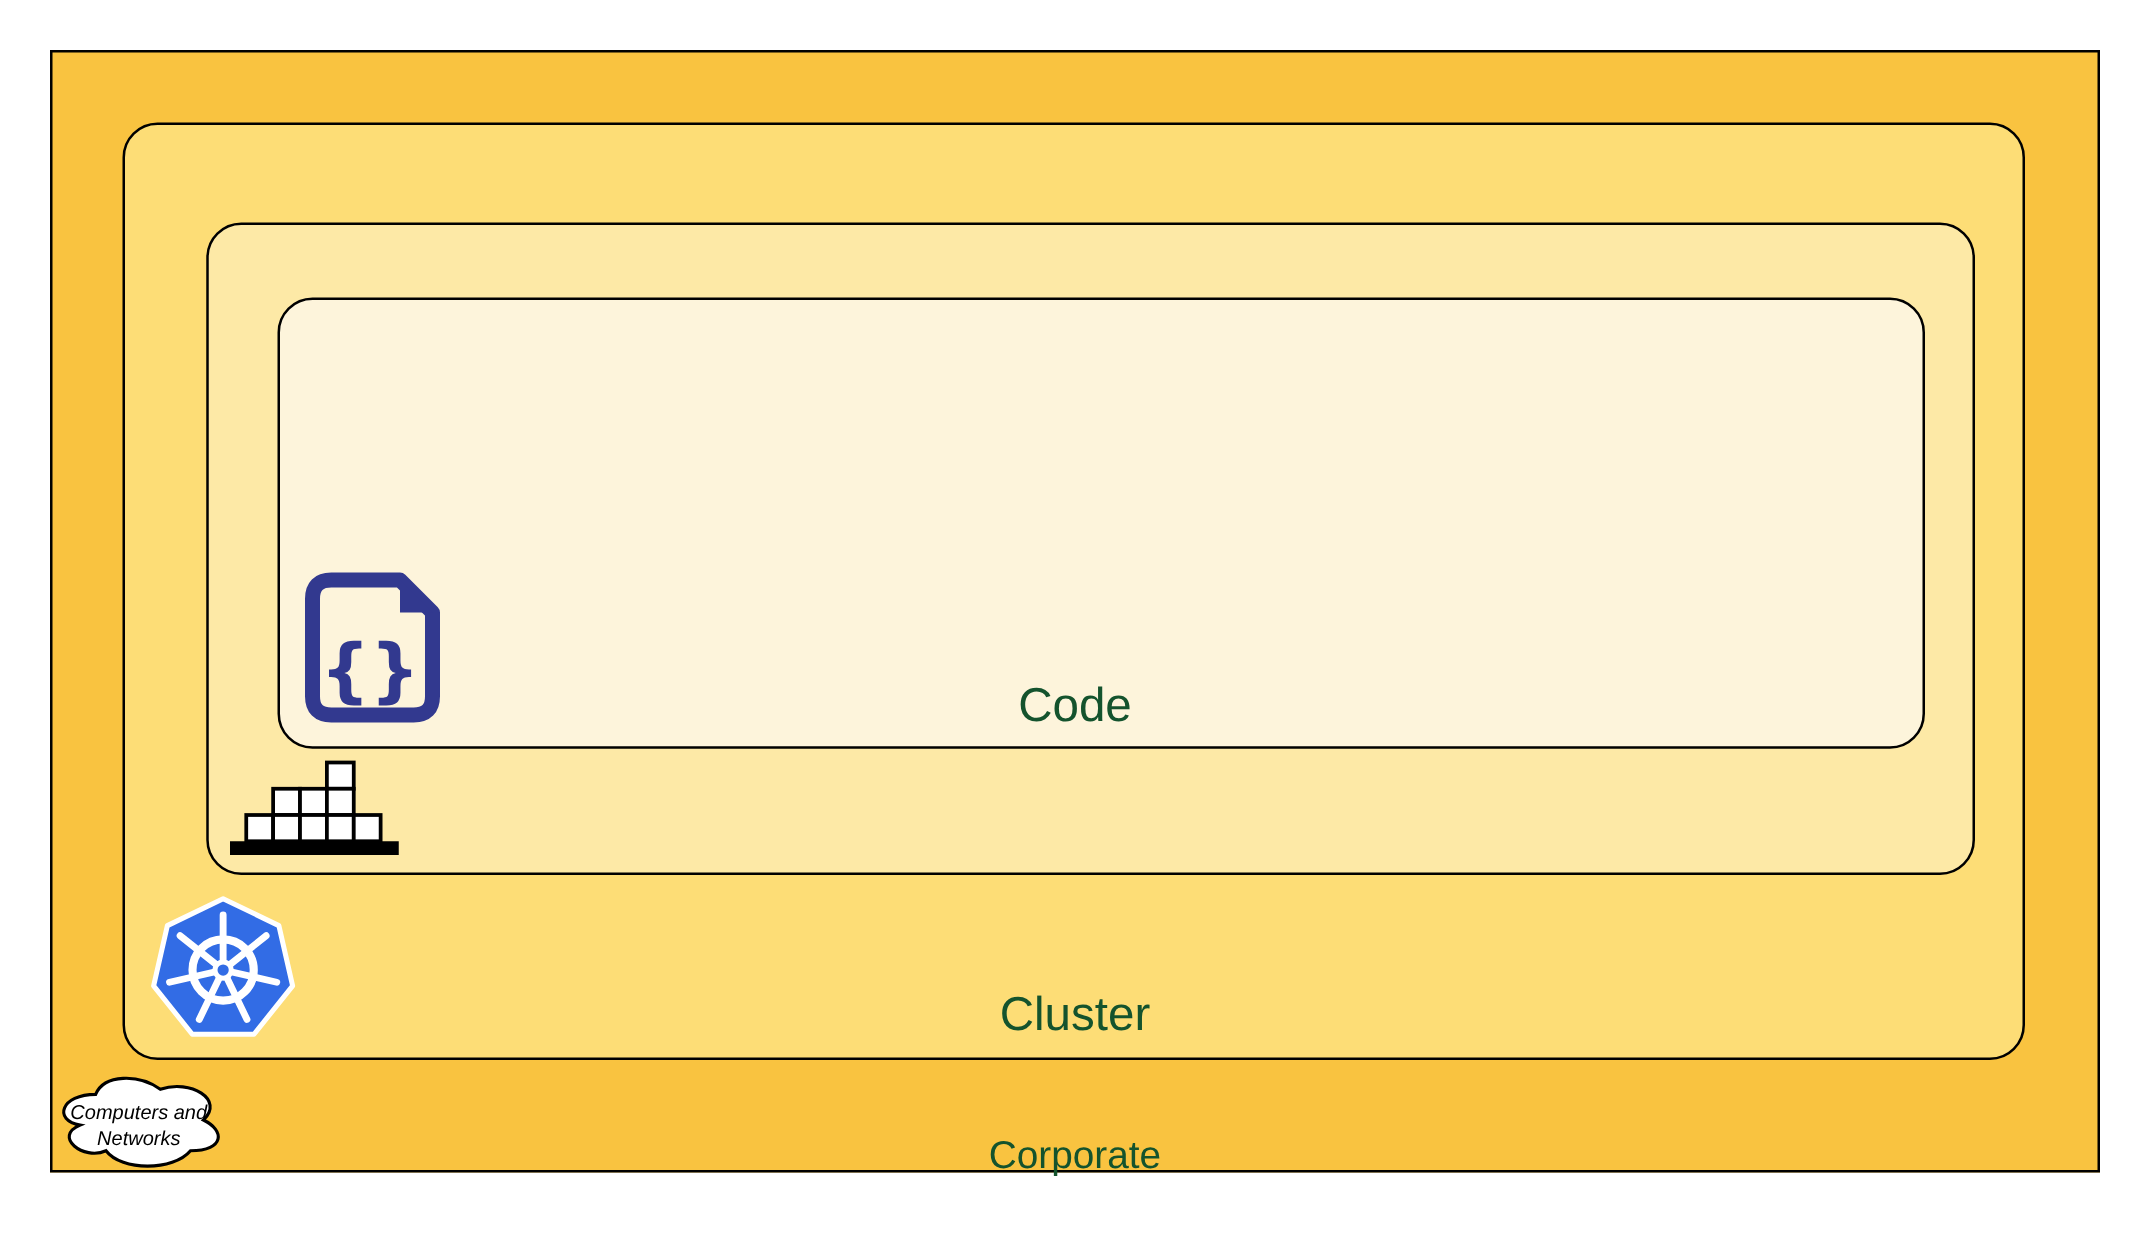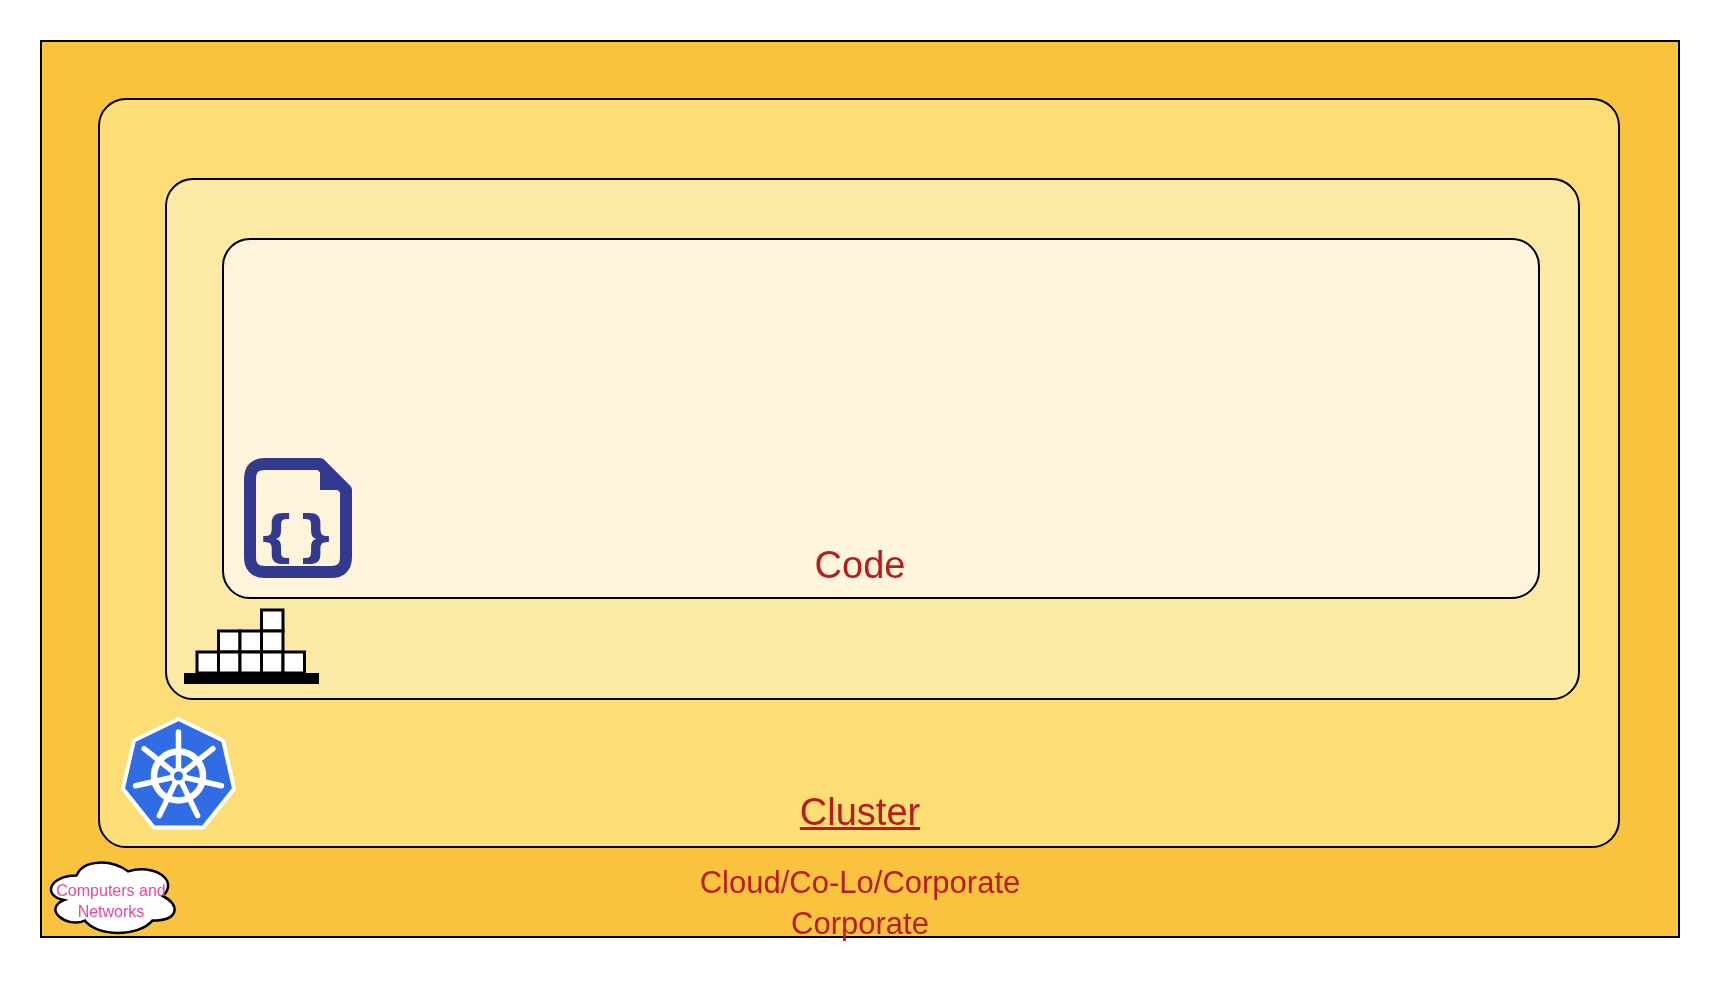--- a/index.html
+++ b/index.html
@@ -60,26 +60,26 @@
     border-radius: 28px;
     background: #FDF4DB;
   }
   .ring-label {
     position: absolute;
     left: 0;
     width: 100%;
     text-align: center;
     font-size: 38px;
     line-height: 44px;
-    color: #b91c1c;
+    color: #14532d;
     white-space: pre;
   }
   .label-code      { top: 503px; }
   .label-container { top: 600px; }
-  .label-cluster   { top: 750px; text-decoration: underline; }
+  .label-cluster   { top: 750px; }
   .label-datacenter {
     top: 822px;
     font-size: 31px;
     line-height: 41px;
   }
   .icon-abs { position: absolute; }
   .icon-code-file   { left: 198px; top: 417px; }
   .icon-container   { left: 143px; top: 568px; }
   .icon-kubernetes  { left: 77px;  top: 675px; }
   .cloud-wrap {
@@ -94,42 +94,43 @@
     left: 0; top: 0;
     width: 100%; height: 100%;
     box-sizing: border-box;
     padding-top: 10px;
     display: flex;
     flex-direction: column;
     align-items: center;
     justify-content: center;
     font-size: 16px;
     line-height: 21px;
-    color: #ec4899;
+    color: #000000;
     text-align: center;
+    font-style: italic;
   }
   .code-braces {
     font-family: "DejaVu Sans", sans-serif;
     font-weight: bold;
   }
 </style>
 </head>
 <body>
 
 <div class="page">
   <div class="diagram">
 
     <div class="box box-datacenter"></div>
     <div class="box box-cluster"></div>
     <div class="box box-container"></div>
     <div class="box box-code"></div>
 
     <div class="ring-label label-code">Code</div>
     <div class="ring-label label-cluster">Cluster</div>
-    <div class="ring-label label-datacenter"><span>Cloud/Co-Lo/Corporate</span><br><span>Corporate</span></div>
+    <div class="ring-label label-datacenter"><br><span>Corporate</span></div>
 
     <svg class="icon-abs icon-code-file" width="120" height="123" viewBox="0 0 120 123">
       <path d="M 82 7 H 27 Q 12 7 12 22 V 100 Q 12 115 27 115 H 93 Q 108 115 108 100 V 33 Z" fill="none" stroke-width="12" stroke-linejoin="round" stroke="#32398F"></path>
       <path d="M 82 7 L 108 33 L 82 33 Z" stroke="none" fill="#32398F"></path>
       <text class="code-braces" x="58" y="83" font-size="56" text-anchor="middle" dominant-baseline="middle" fill="#32398F">{}</text>
     </svg>
 
     <svg class="icon-abs icon-container" width="137" height="80" viewBox="0 0 137 80">
       <g stroke="#000000" stroke-width="3" fill="#FFFFFF">
         <rect x="78.5" y="2" width="21.5" height="21"></rect>

